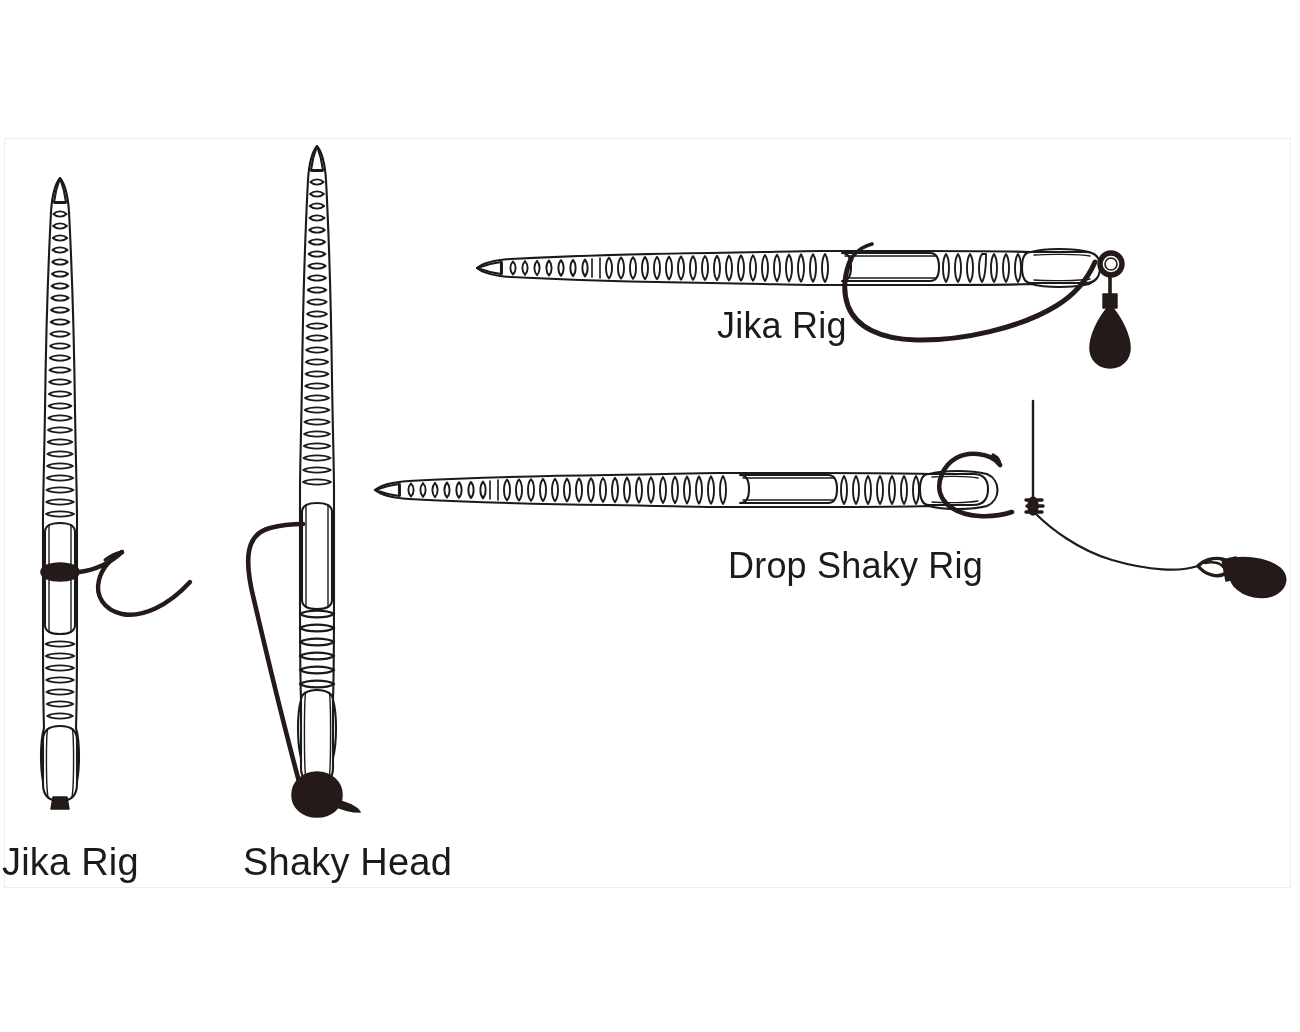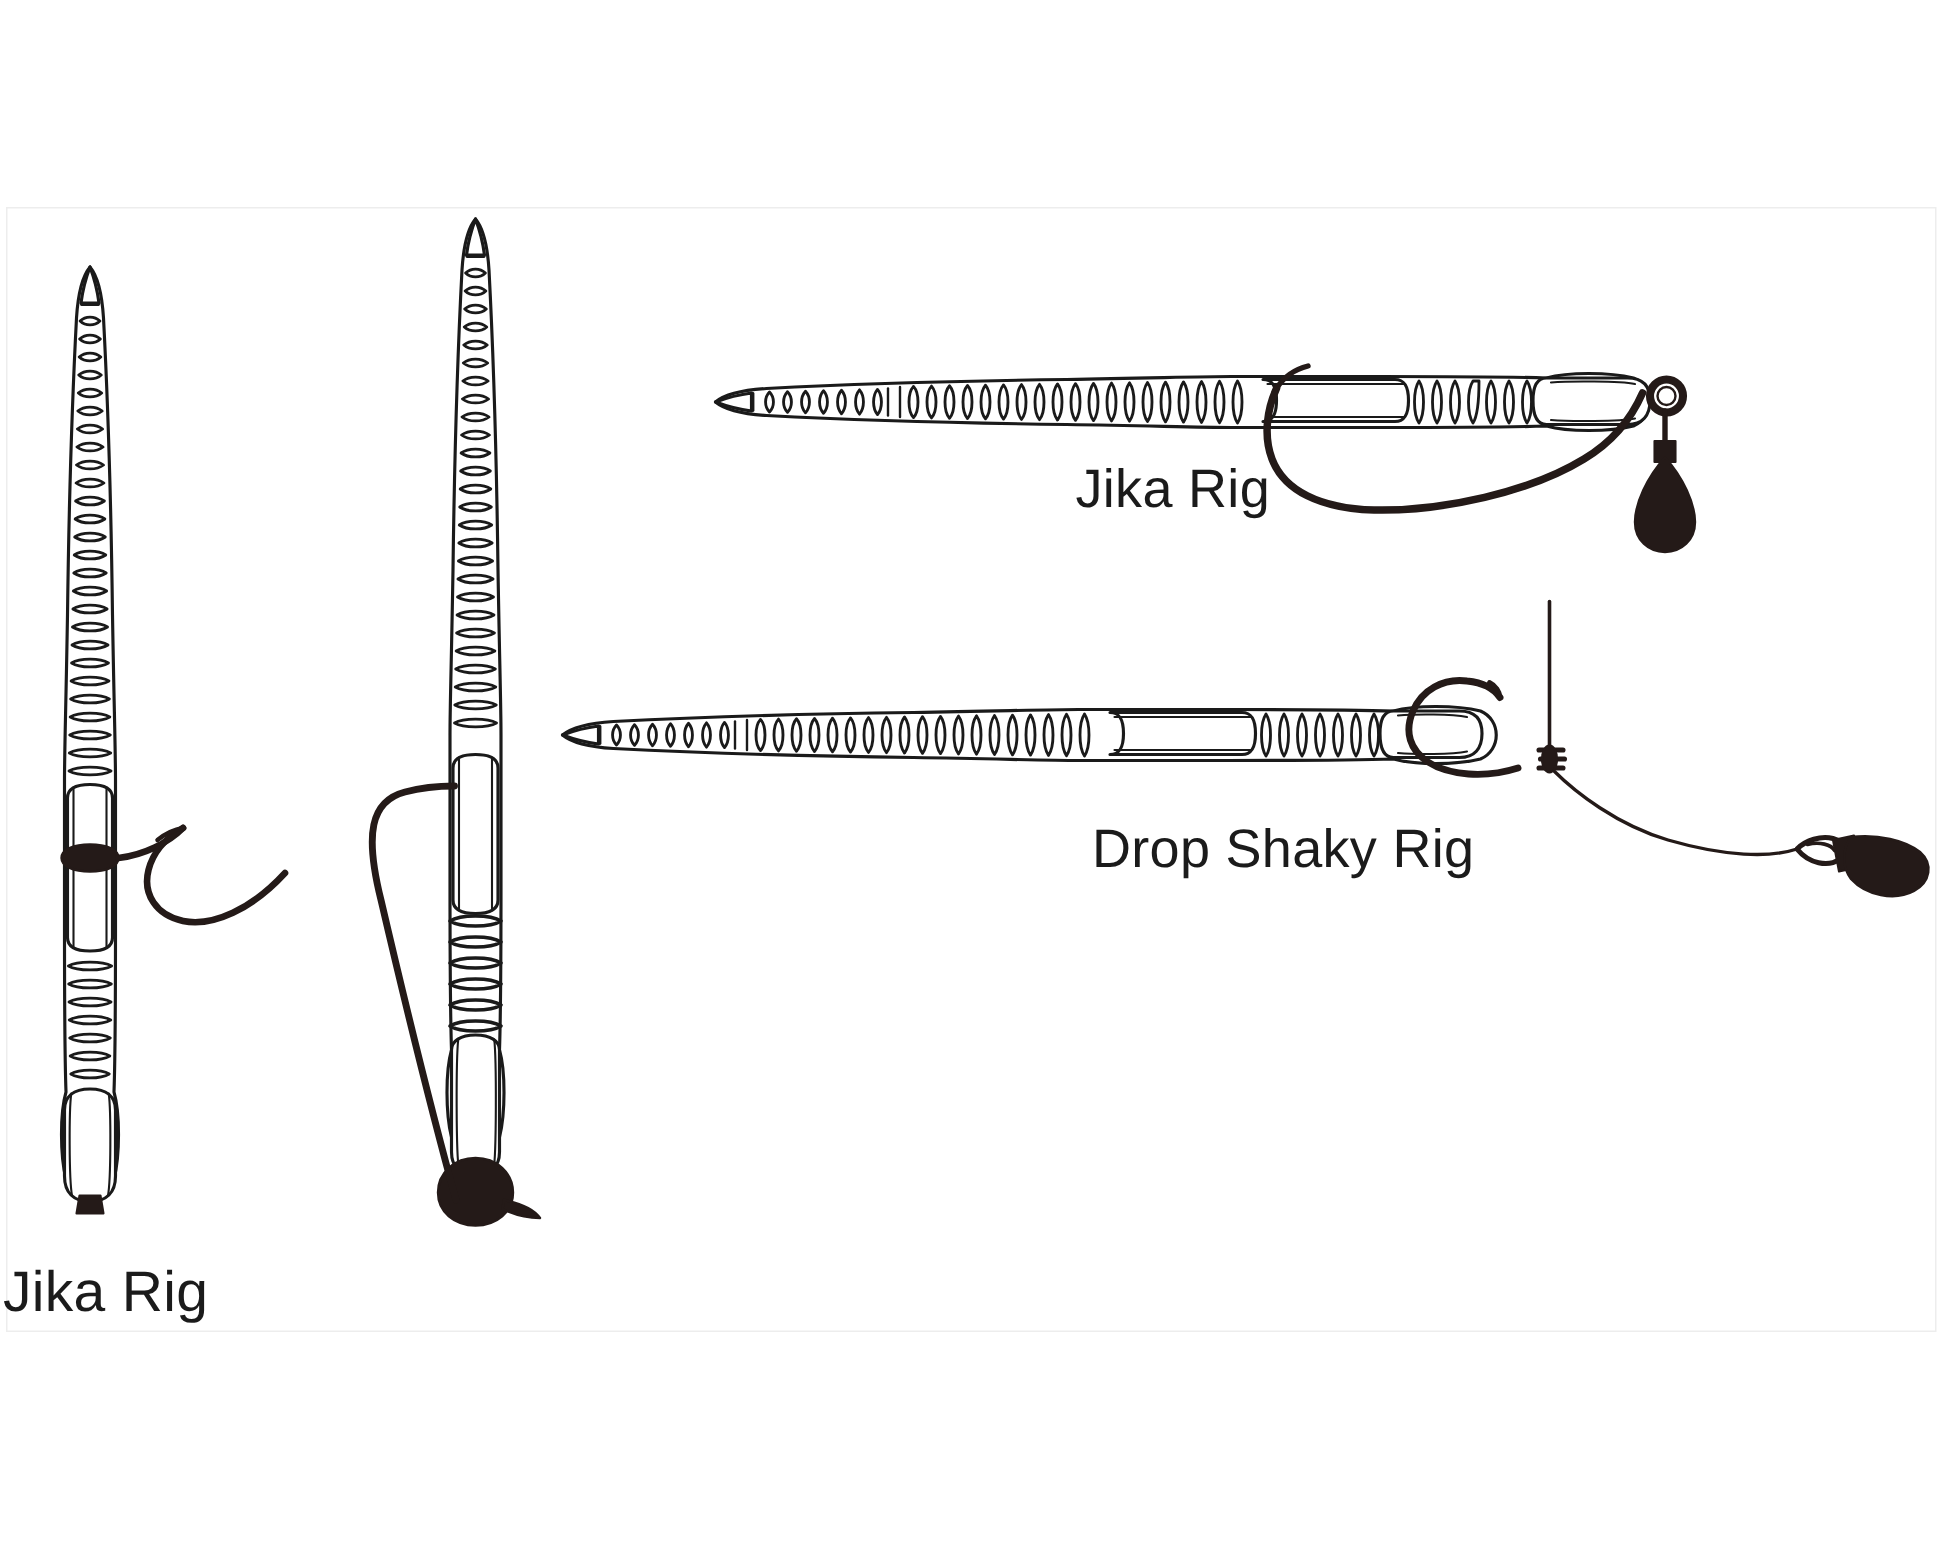--- a/index.html
+++ b/index.html
@@ -467,16 +467,17 @@
                    C 1252 556, 1270 560, 1280 568
                    C 1289 576, 1287 588, 1276 594
                    C 1263 601, 1244 597, 1234 586
                    C 1228 578, 1228 566, 1234 558 Z" fill="#241a18" stroke="#241a18" stroke-width="1.6"></path>
         </g>
       </g>
     </g>
   </svg>
 
   <div class="rig-label" id="label-neko">Jika Rig</div>
+  <div class="rig-label" id="label-shaky">Shaky Head</div>
   <div class="rig-label" id="label-jika">Jika Rig</div>
   <div class="rig-label" id="label-dropshot">Drop Shaky Rig</div>
 
 </div>
 
 </body></html>

